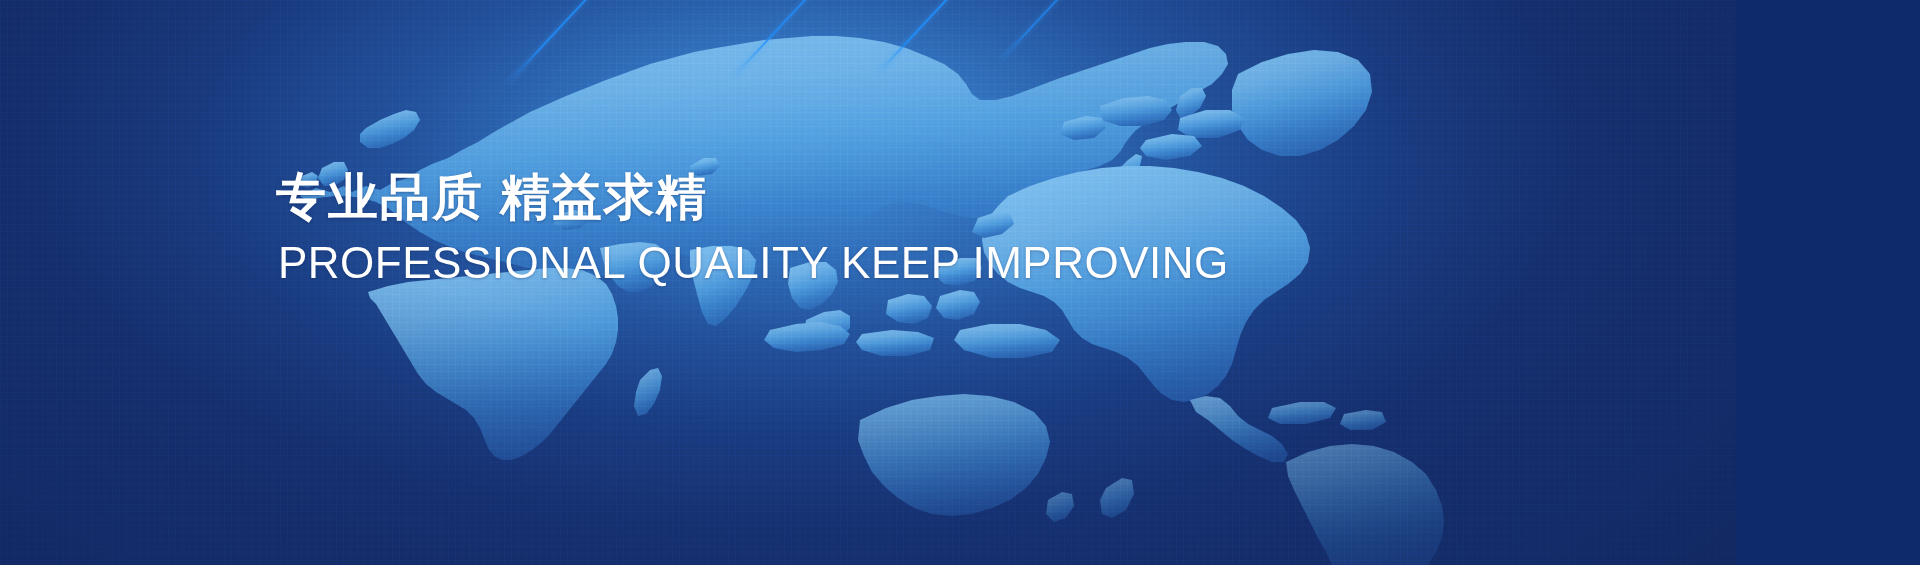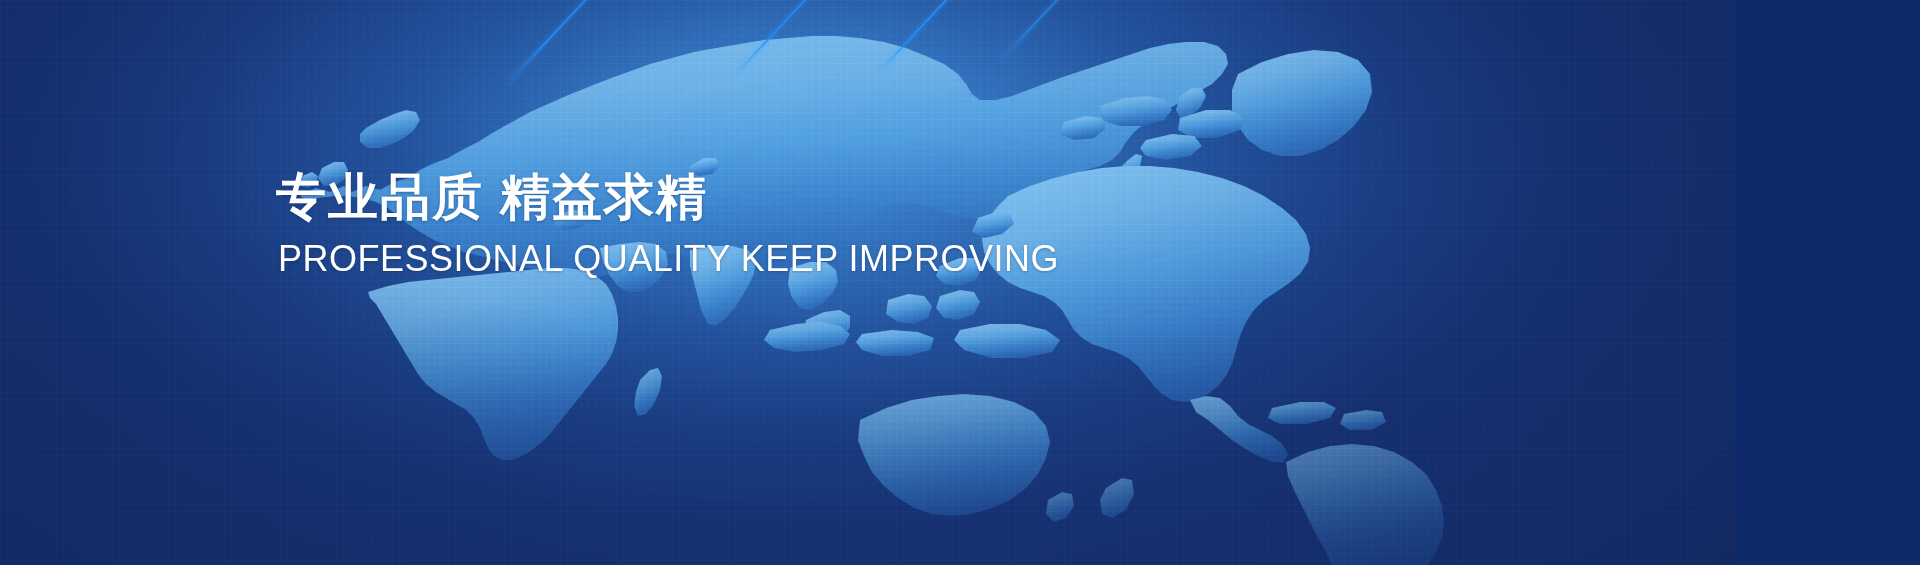--- a/index.html
+++ b/index.html
@@ -101,21 +101,21 @@
     font-size: 50px;
     font-weight: 700;
     letter-spacing: 2px;
     line-height: 1.18;
     white-space: nowrap;
     text-shadow: 0 1px 3px rgba(8,26,72,0.35);
   }
   .headline-en {
     margin: 10px 0 0 2px;
     color: #ffffff;
-    font-size: 36px;
+    font-size: 44px;
     font-weight: 400;
     letter-spacing: 0.5px;
     line-height: 1.2;
     white-space: nowrap;
     text-shadow: 0 1px 3px rgba(8,26,72,0.30);
   }
 </style>
 </head>
 <body>
 

